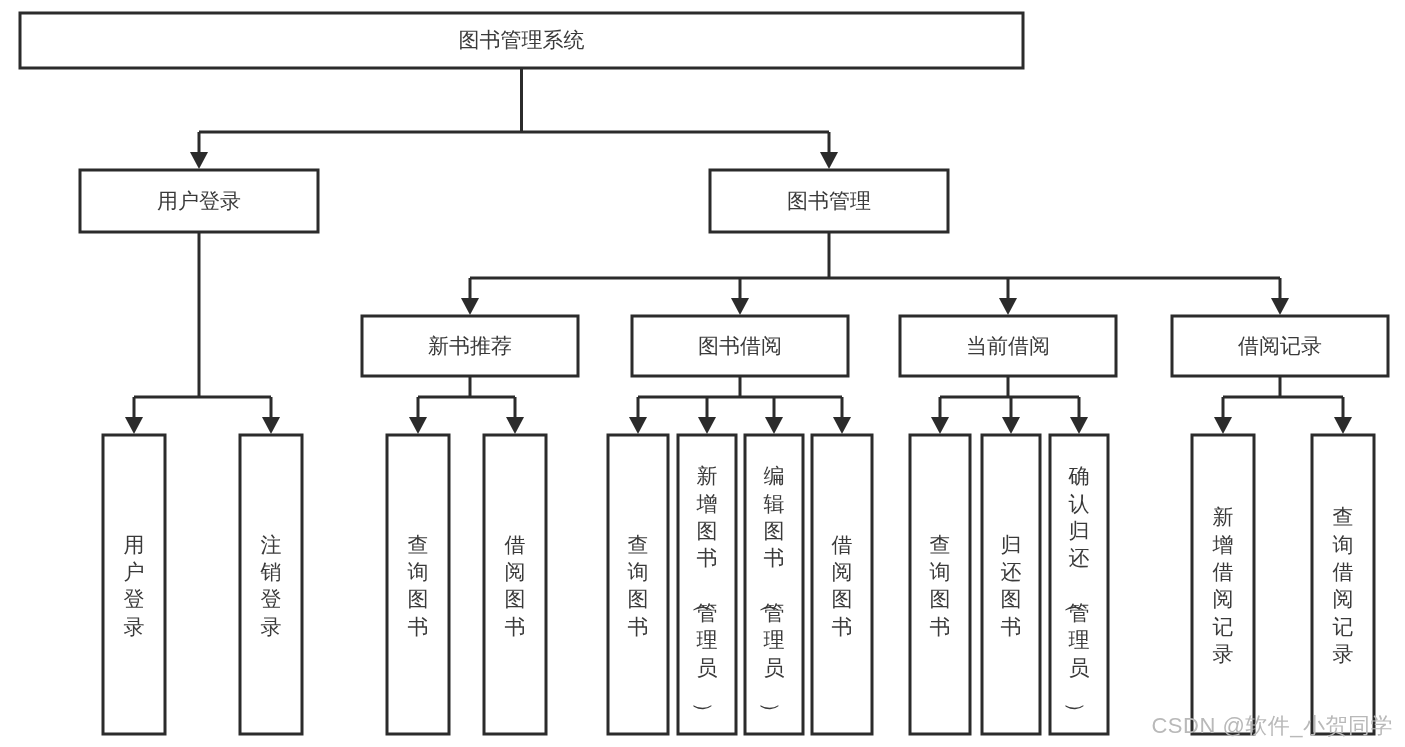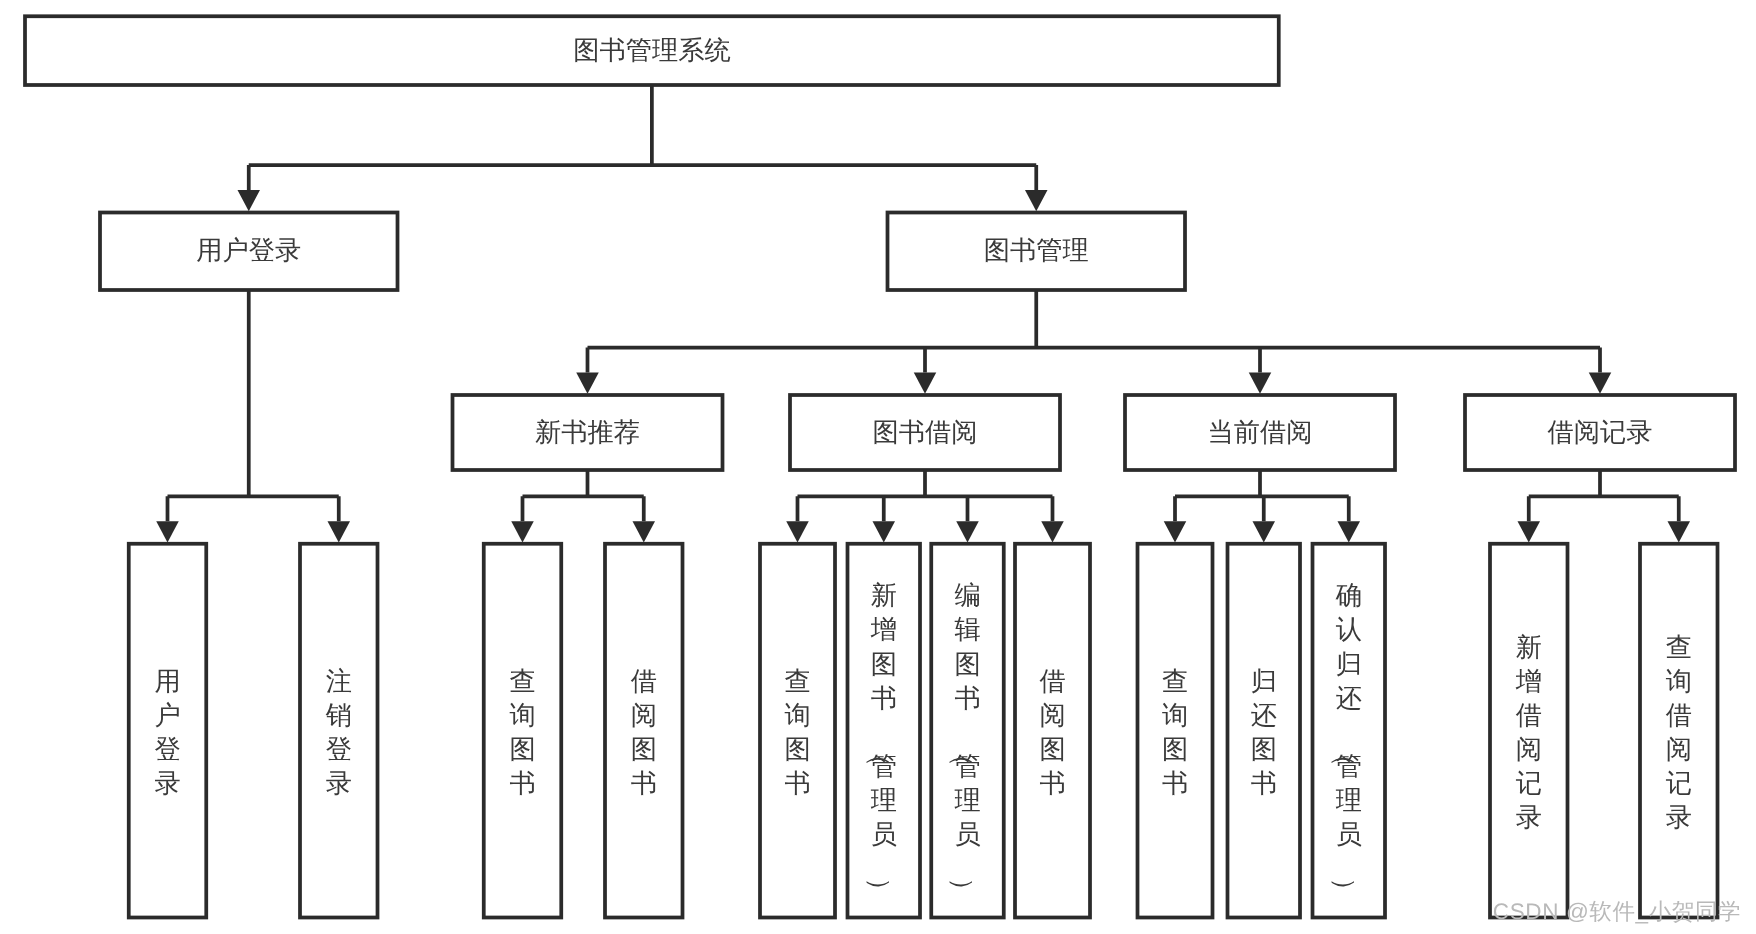--- a/index.html
+++ b/index.html
@@ -48,21 +48,21 @@
   }
   .arrow-head {
     fill: #2b2b2b;
     stroke: none;
   }
   .watermark {
     position: absolute;
     right: 12px;
     bottom: 6px;
     color: #b9b9b9;
-    font-size: 18px;
+    font-size: 22px;
     font-family: "Liberation Sans", "DejaVu Sans", sans-serif;
     letter-spacing: 0.5px;
     white-space: nowrap;
     pointer-events: none;
   }
 </style>
 </head>
 <body>
 
 <div id="diagram-root">

